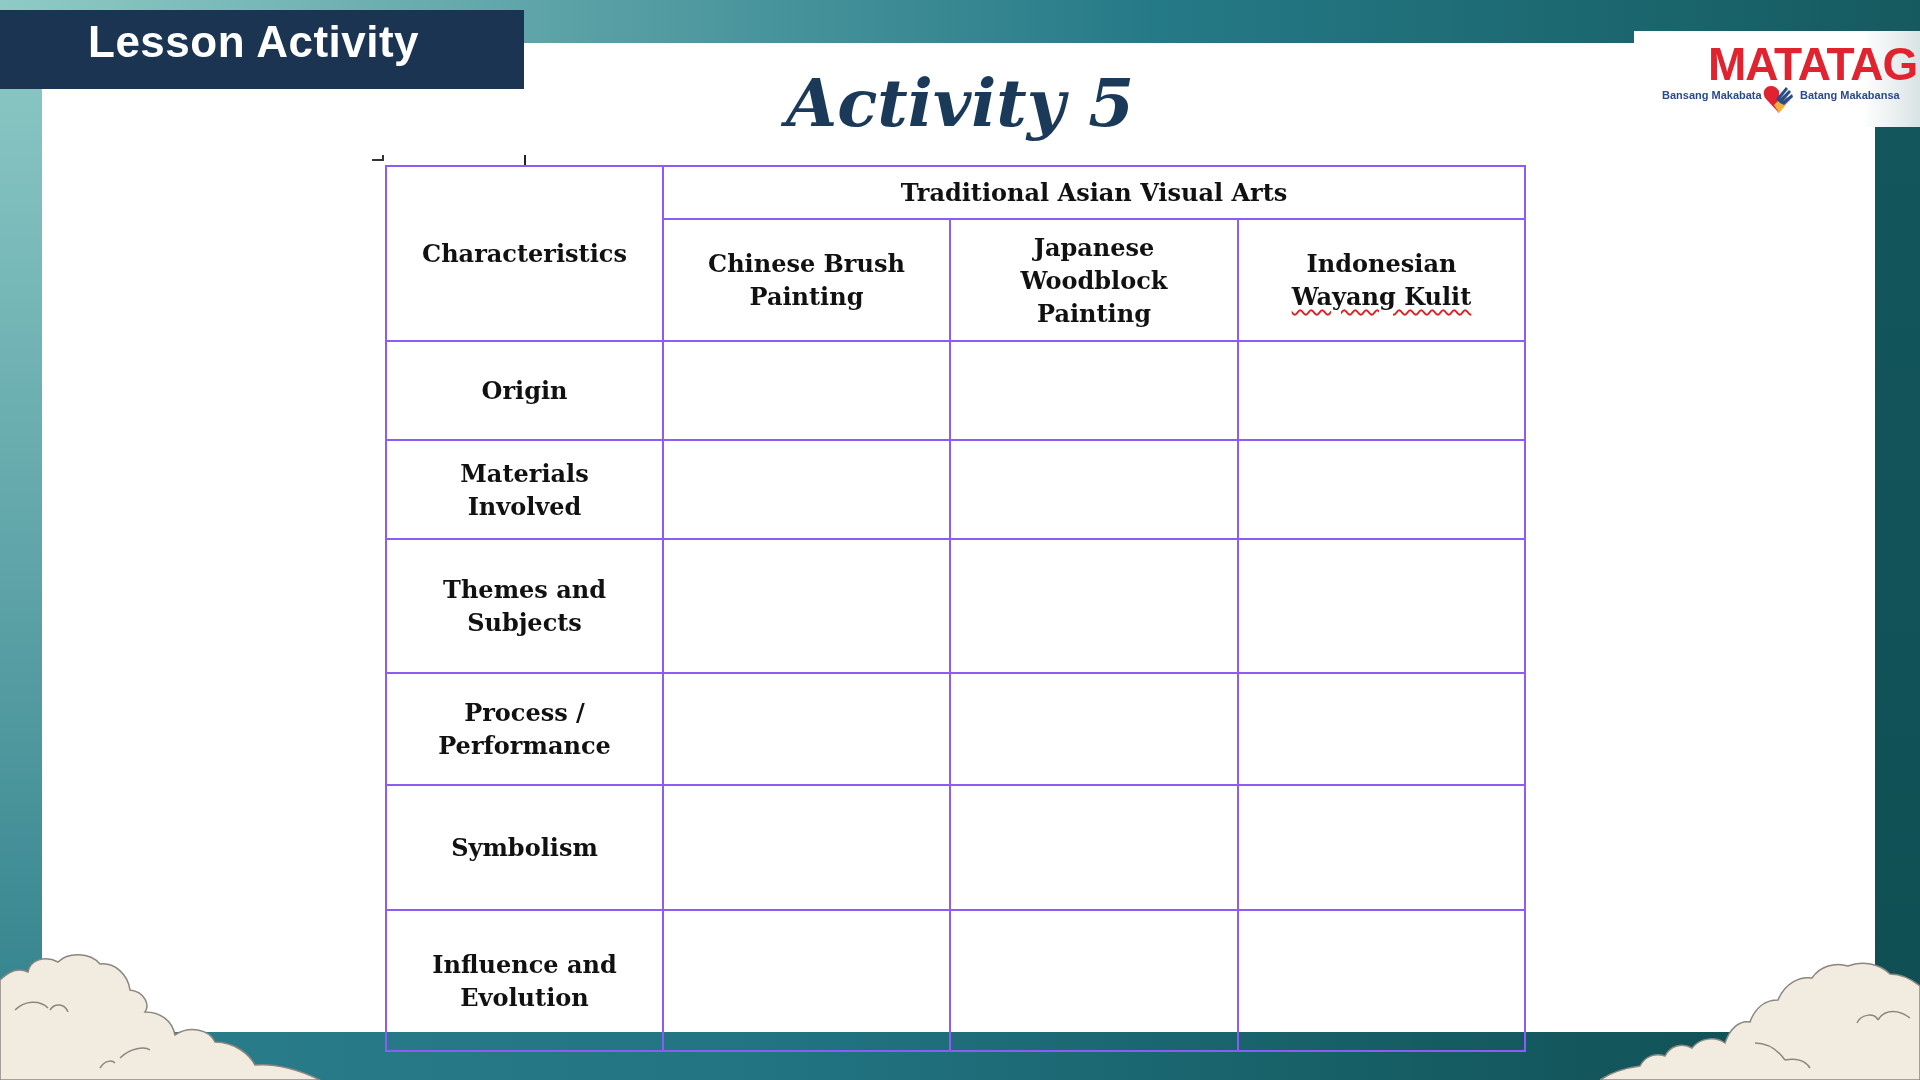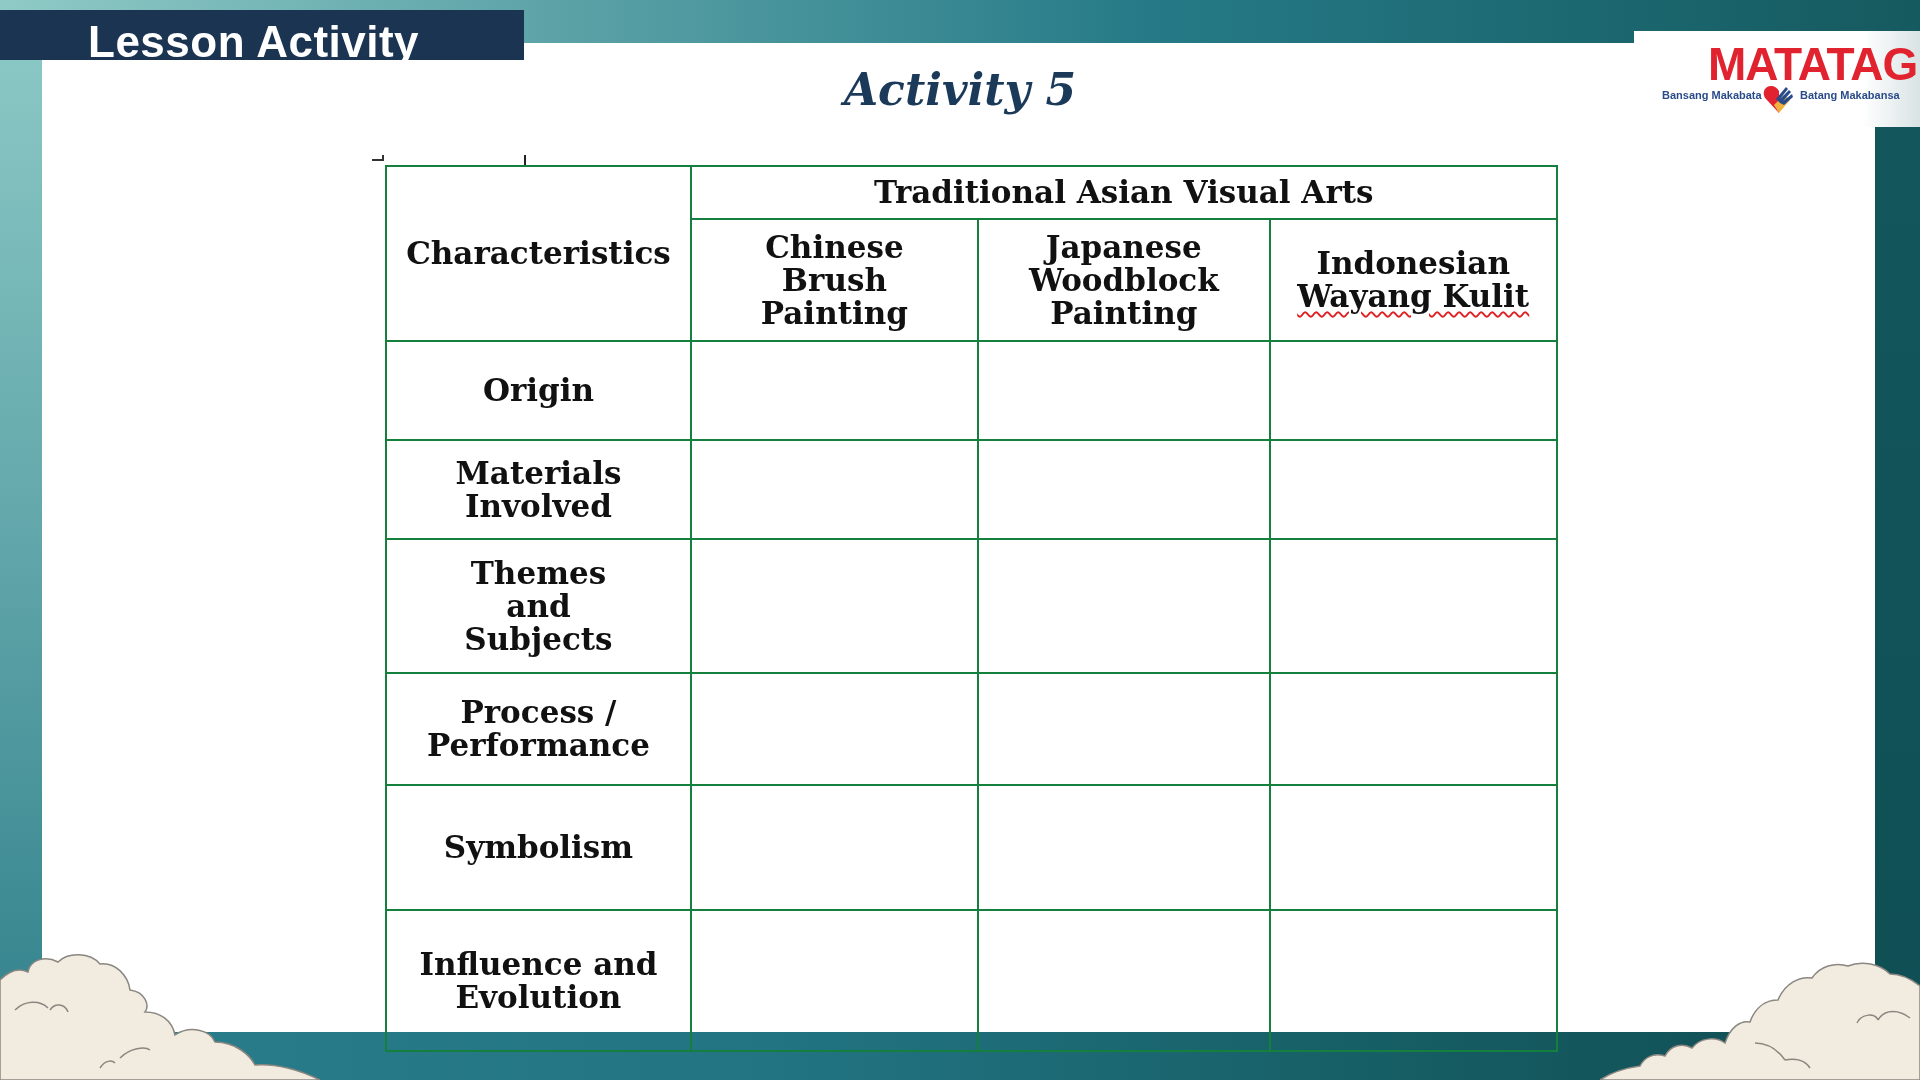--- a/index.html
+++ b/index.html
@@ -19,21 +19,21 @@
     }
     .bottom-strip {
       position: absolute; left: 0; top: 1032px; width: 1920px; height: 48px;
       background: linear-gradient(90deg, #2b7e8b 0%, #227483 40%, #155c62 75%, #0f4c51 100%);
     }
     .panel {
       position: absolute; left: 42px; top: 43px; width: 1833px; height: 989px;
       background: #ffffff;
     }
     .lesson-banner {
-      position: absolute; left: 0; top: 10px; width: 524px; height: 50px;
+      position: absolute; left: 0; top: 10px; width: 524px; height: 79px;
       background: #1b3452;
       display: flex; align-items: center;
     }
     .lesson-banner span {
       position: absolute; left: 88px; top: 7px;
       color: #ffffff; font-family: "Liberation Sans", sans-serif;
       font-weight: bold; font-size: 44px; letter-spacing: 0.5px;
     }
     .logo-box {
       position: absolute; left: 1634px; top: 31px; width: 286px; height: 96px;
@@ -50,30 +50,30 @@
       font-size: 11px; font-weight: bold;
     }
     .logo-tag-left { left: 28px; }
     .logo-tag-right { left: 166px; text-align: center; }
     .logo-heart {
       position: absolute; left: 128px; top: 52px; width: 34px; height: 32px;
     }
     .activity-title {
       position: absolute; left: 0; width: 1920px; top: 64px; text-align: center;
       color: #1b3a5a; font-family: "DejaVu Serif", serif;
-      font-style: italic; font-weight: bold; font-size: 44px;
+      font-style: italic; font-weight: bold; font-size: 66px;
     }
     .table-wrap { position: absolute; left: 385px; top: 165px; }
     table {
       border-collapse: collapse;
       font-family: "DejaVu Serif", serif; font-weight: bold; color: #111;
     }
     td, th {
-      border: 2px solid #15803d; text-align: center; vertical-align: middle;
-      font-size: 31px; line-height: 33px; padding: 0 10px;
+      border: 2px solid #8b5cf6; text-align: center; vertical-align: middle;
+      font-size: 24px; line-height: 33px; padding: 0 10px;
     }
     .c0 { width: 277px; }
     .c1 { width: 287px; }
     .c2 { width: 288px; }
     .c3 { width: 287px; }
     .h-top { height: 53px; }
     .h-sub { height: 122px; }
     .spell {
       text-decoration: underline wavy #e02020; text-decoration-thickness: 1.5px;
       text-underline-offset: 4px;

